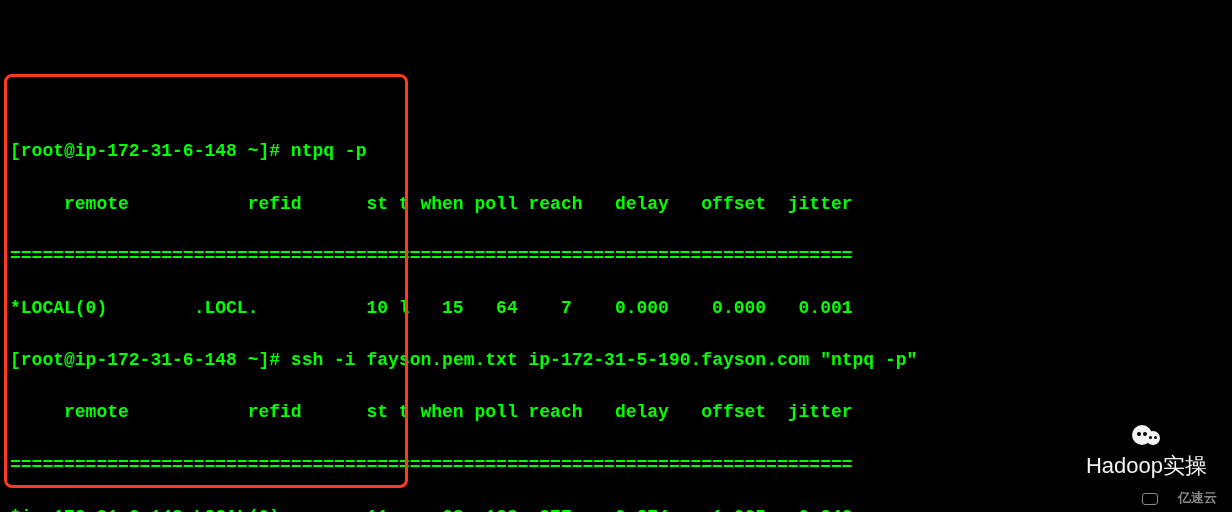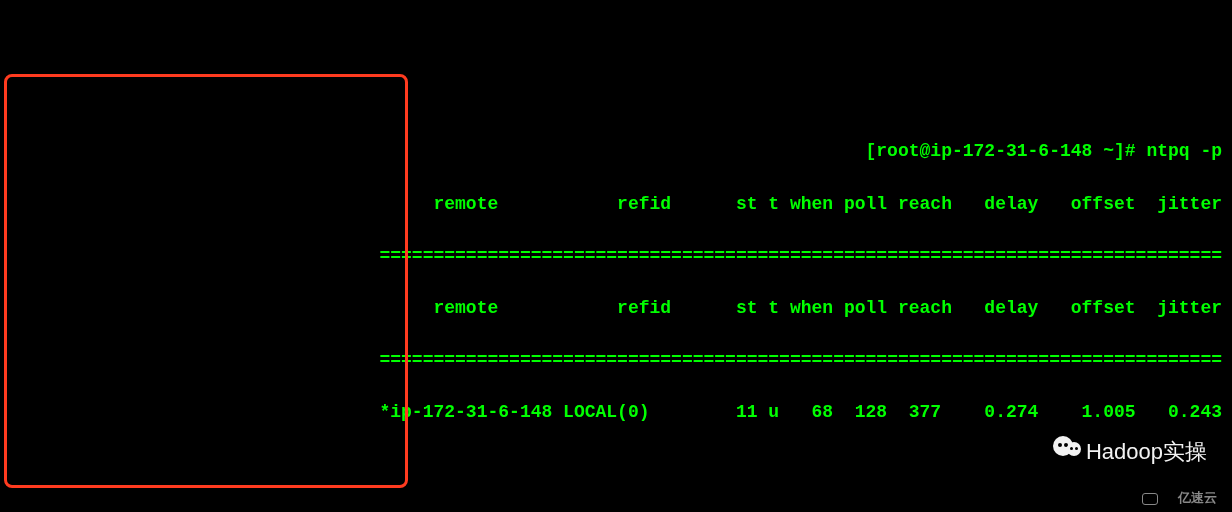--- a/index.html
+++ b/index.html
@@ -12,43 +12,44 @@
       white-space: pre;
       line-height: 1.45;
       width: 1232px;
       height: 512px;
       position: relative;
       overflow: hidden;
     }
     .terminal {
       padding: 8px 10px;
     }
-    .line { display: block; text-align: right; }
+    .line { display: block; }
     .highlight-box {
       position: absolute;
       border: 3px solid #ff3b1f;
       border-radius: 8px;
       left: 4px;
       top: 74px;
       width: 404px;
       height: 414px;
       pointer-events: none;
     }
     .watermark-1 {
       position: absolute;
       right: 25px;
-      bottom: 44px;
+      bottom: 30px;
       color: #fff;
       font-family: Arial, sans-serif;
       font-size: 22px;
       font-weight: normal;
       display: flex;
-      align-items: flex-start;
+      align-items: center;
       gap: 5px;
       opacity: 0.95;
+      flex-direction: column;
     }
     .wm1-icons {
       display: inline-flex;
       gap: -4px;
     }
     .wm1-icons span {
       width: 20px; height: 20px; border-radius: 50%;
       background: #fff; display: inline-block; position: relative;
     }
     .wm1-icons span.small { width: 14px; height: 14px; align-self: flex-end; margin-left: -6px;}
@@ -81,20 +82,22 @@
   </style>
 </head>
 <body>
 
 
 
 <div class="terminal">
 <span class="line"><span>[root@ip-172-31-6-148 ~]# </span><span>ntpq -p</span></span>
 <span class="line">     remote           refid      st t when poll reach   delay   offset  jitter</span>
 <span class="line">==============================================================================</span>
+<span class="line">*LOCAL(0)        .LOCL.          10 l   15   64    7    0.000    0.000   0.001</span>
+<span class="line"><span>[root@ip-172-31-6-148 ~]# </span><span>ssh -i fayson.pem.txt ip-172-31-5-190.fayson.com "ntpq -p"</span></span>
 <span class="line">     remote           refid      st t when poll reach   delay   offset  jitter</span>
 <span class="line">==============================================================================</span>
 <span class="line">*ip-172-31-6-148 LOCAL(0)        11 u   68  128  377    0.274    1.005   0.243</span>
 
 
 
 
 
 
 

